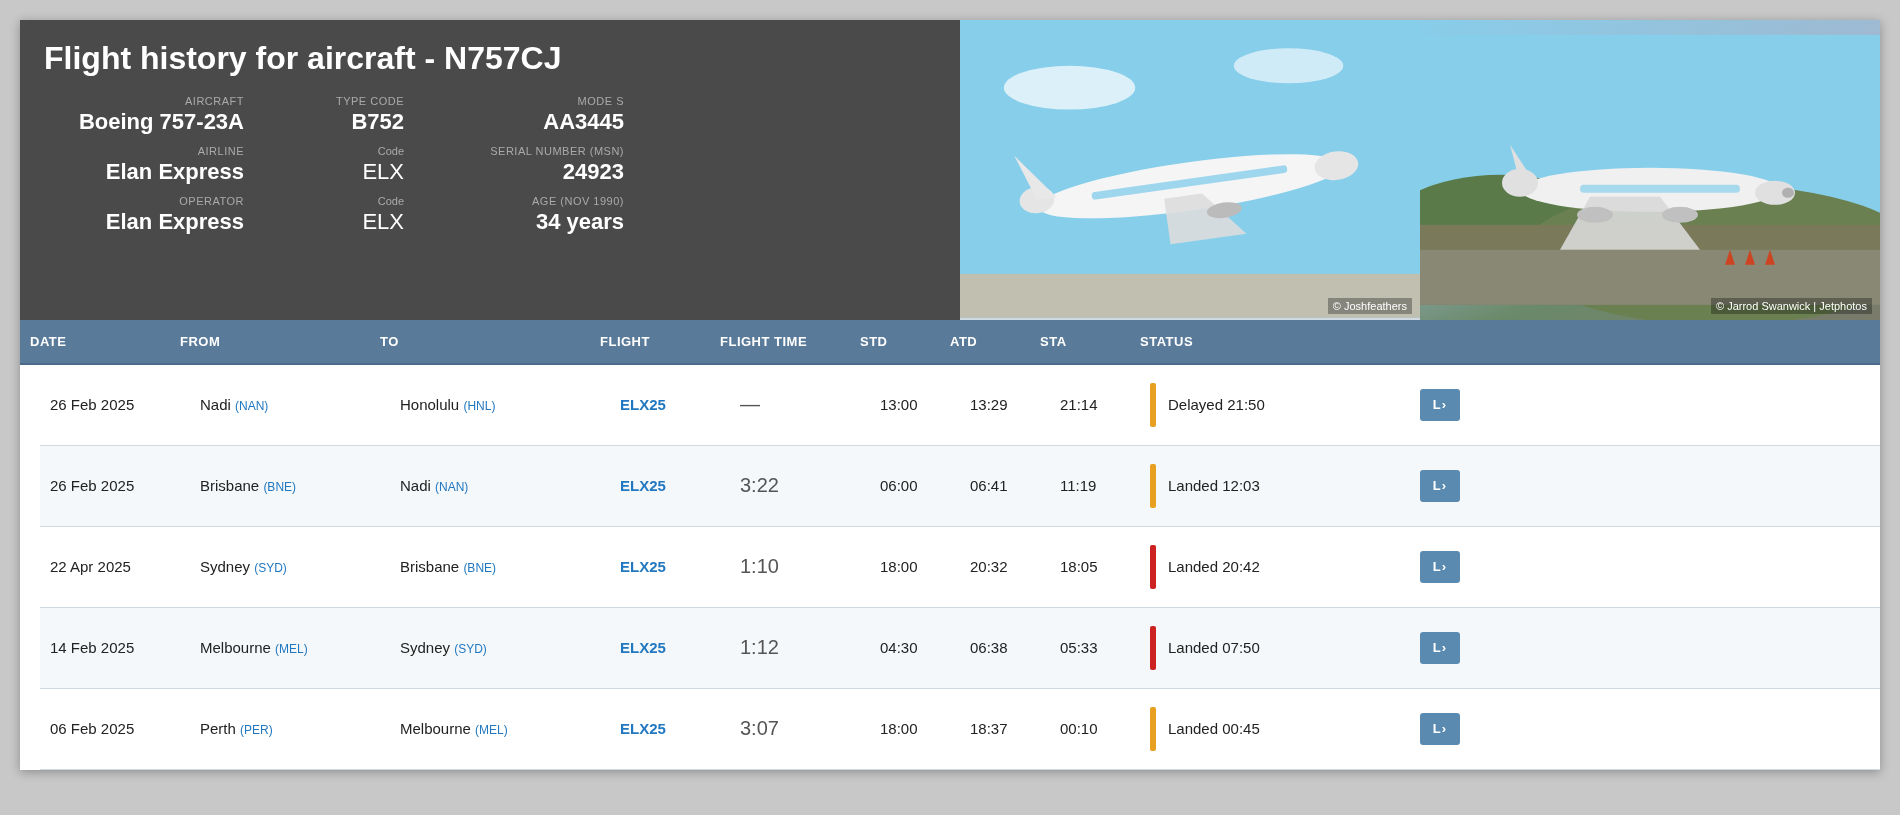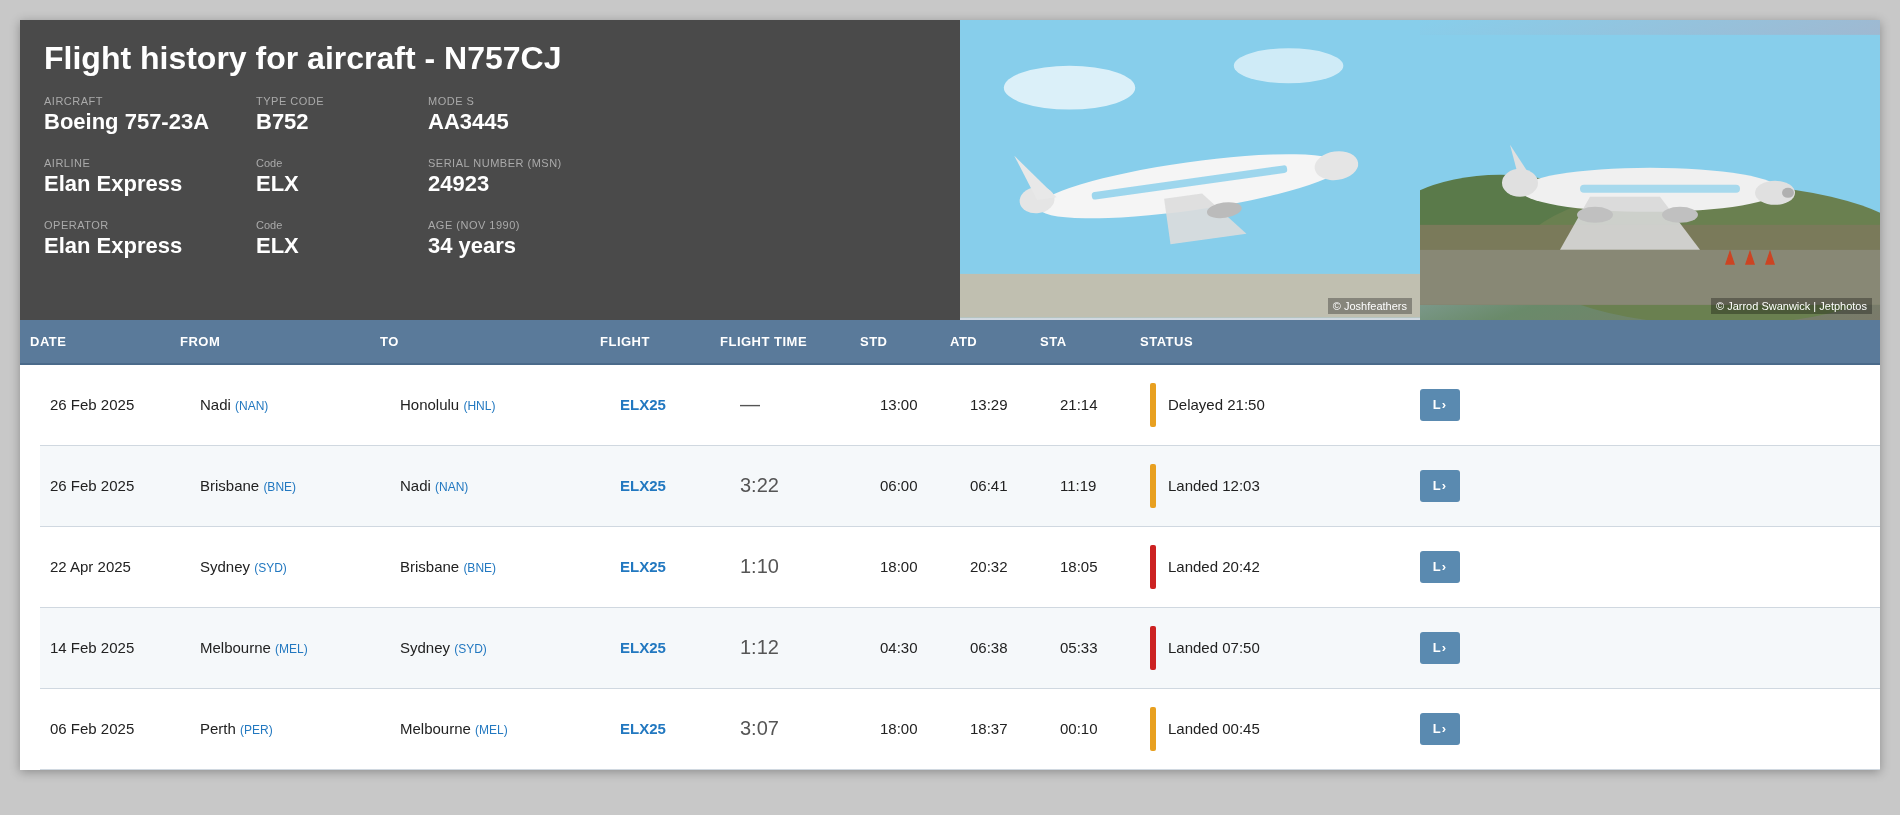--- a/index.html
+++ b/index.html
@@ -34,21 +34,22 @@
     .header-title {
       font-size: 32px;
       font-weight: bold;
       color: #fff;
       margin-bottom: 18px;
     }
     .info-grid {
       display: grid;
       grid-template-columns: 200px 160px 220px;
       grid-template-rows: auto auto auto;
-      gap: 12px;
+      gap: 0;
+      text-align: right;
     }
     .info-cell {
       margin-bottom: 10px;
     }
     .info-label {
       font-size: 11px;
       color: #aaa;
       text-transform: uppercase;
       letter-spacing: 0.5px;
       margin-bottom: 2px;
@@ -60,21 +61,21 @@
     }
     .info-sub-label {
       font-size: 11px;
       color: #aaa;
       text-transform: none;
       letter-spacing: 0px;
       margin-bottom: 2px;
     }
     .info-sub-value {
       font-size: 22px;
-      font-weight: bold;
+      font-weight: normal;
       color: #fff;
     }
 
     
     .header-images {
       flex: 1;
       display: flex;
       overflow: hidden;
       position: relative;
     }

